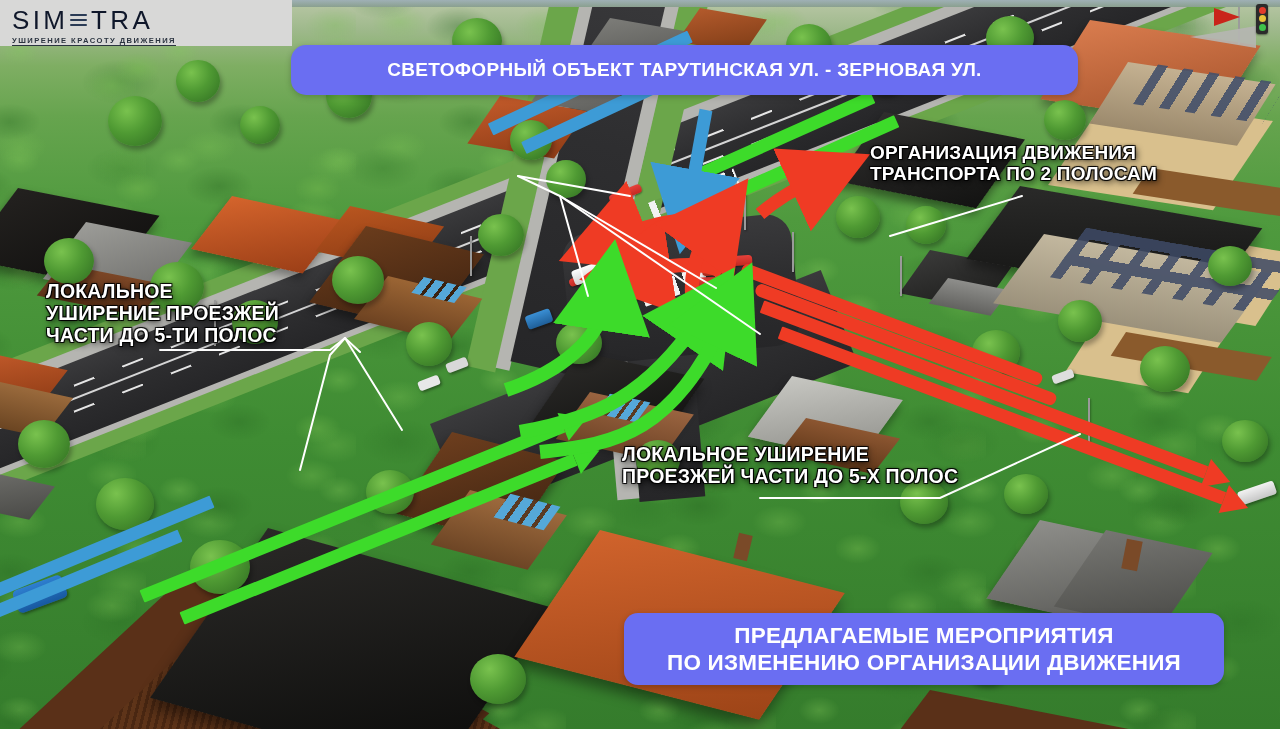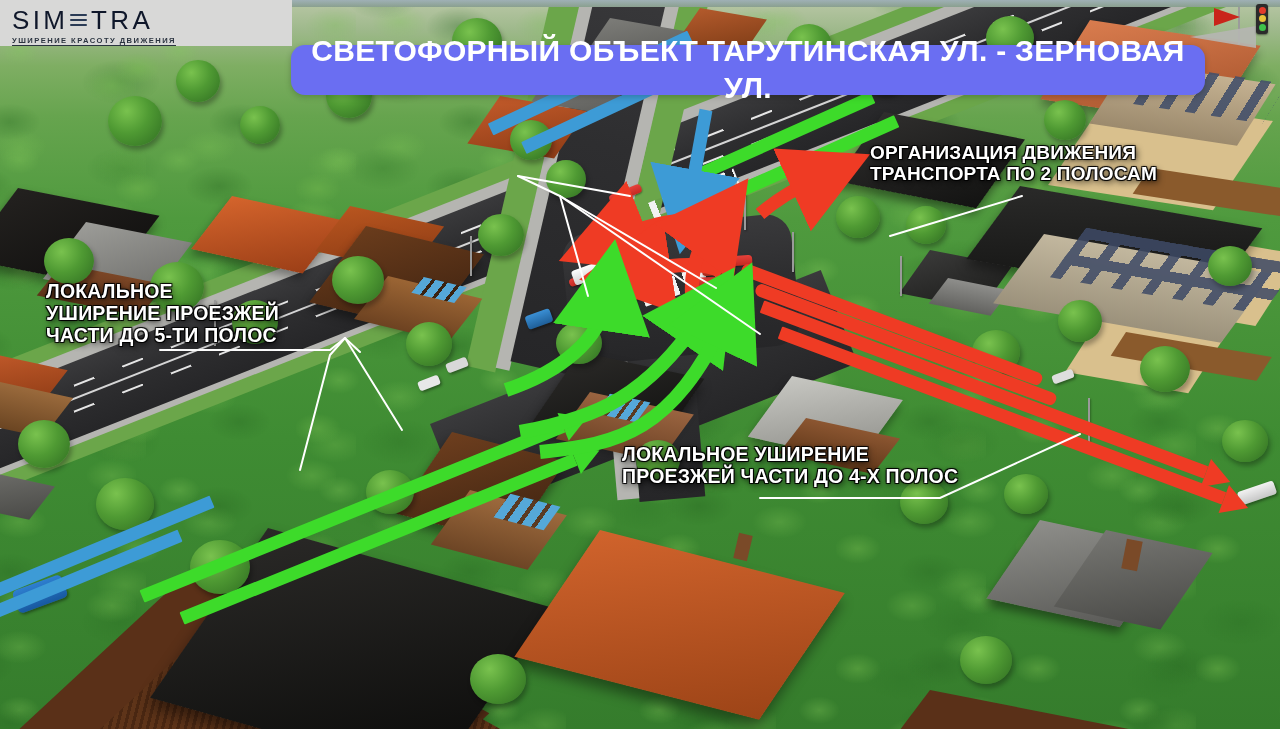--- a/index.html
+++ b/index.html
@@ -141,22 +141,22 @@
     color: #ffffff;
     border-radius: 14px;
     display: flex; align-items: center; justify-content: center;
     text-align: center;
     font-weight: 700;
     box-shadow: 0 2px 6px rgba(0,0,0,.22);
     line-height: 1.22;
     white-space: pre-line;
   }
   #title-banner {
-    left: 291px; top: 45px; width: 914px; height: 50px;
-    font-size: 30px; letter-spacing: .3px;
+    left: 291px; top: 45px; width: 787px; height: 50px;
+    font-size: 19px; letter-spacing: .3px; border-radius: 15px;
   }
   #bottom-banner {
     left: 624px; top: 613px; width: 600px; height: 72px;
     font-size: 22.5px; letter-spacing: .2px;
   }
 
   
   #logo-plate {
     position: absolute; left: 0; top: 0; width: 292px; height: 46px;
     background: #d8d8d7;
@@ -458,24 +458,26 @@
 
 
   <div class="callout" id="callout-four-lanes" style="left:870px; top:142px; width:340px; font-size:19px;">ОРГАНИЗАЦИЯ ДВИЖЕНИЯ
 ТРАНСПОРТА ПО 2 ПОЛОСАМ</div>
 
   <div class="callout" id="callout-widening5" style="left:46px; top:281px; width:290px; font-size:19.5px;">ЛОКАЛЬНОЕ
 УШИРЕНИЕ ПРОЕЗЖЕЙ
 ЧАСТИ ДО 5-ТИ ПОЛОС</div>
 
   <div class="callout" id="callout-widening4" style="left:622px; top:444px; width:400px; font-size:19.5px;">ЛОКАЛЬНОЕ УШИРЕНИЕ
-ПРОЕЗЖЕЙ ЧАСТИ ДО 4-Х ПОЛОС</div>
+ПРОЕЗЖЕЙ ЧАСТИ ДО 5-Х ПОЛОС</div>
 
   <div class="banner" id="title-banner">СВЕТОФОРНЫЙ ОБЪЕКТ ТАРУТИНСКАЯ УЛ. - ЗЕРНОВАЯ УЛ.</div>
 
+  <div class="banner" id="bottom-banner">ПРЕДЛАГАЕМЫЕ МЕРОПРИЯТИЯ
+ПО ИЗМЕНЕНИЮ ОРГАНИЗАЦИИ ДВИЖЕНИЯ</div>
 
   <div id="logo-plate2"></div>
   <div id="logo-plate">
     <div class="logo">
       <div class="logo-word">
         <span>SIM</span>
         <span class="logo-eq">
             <i></i>
             <i></i>
             <i></i>

